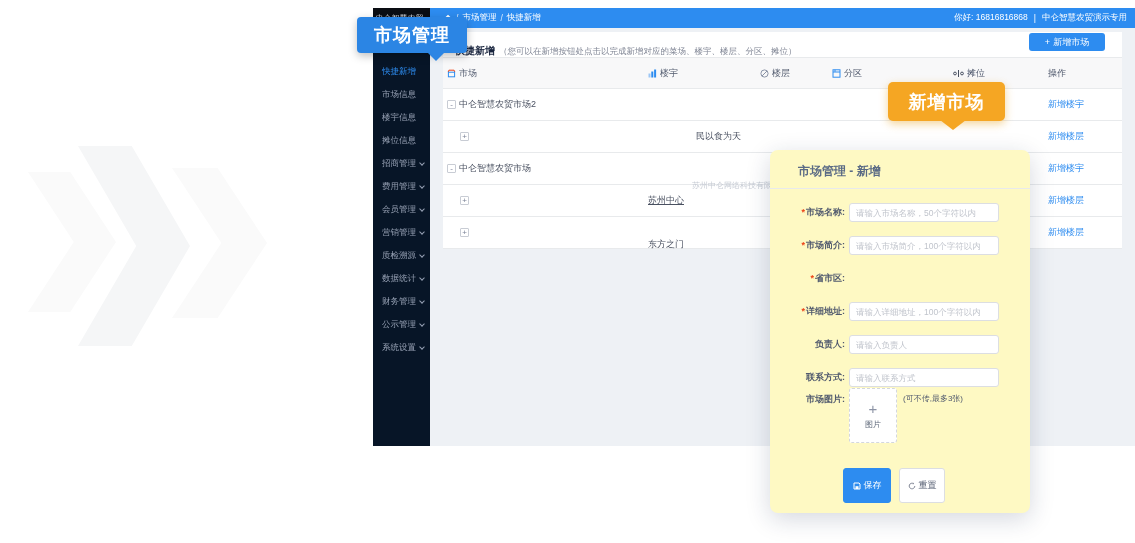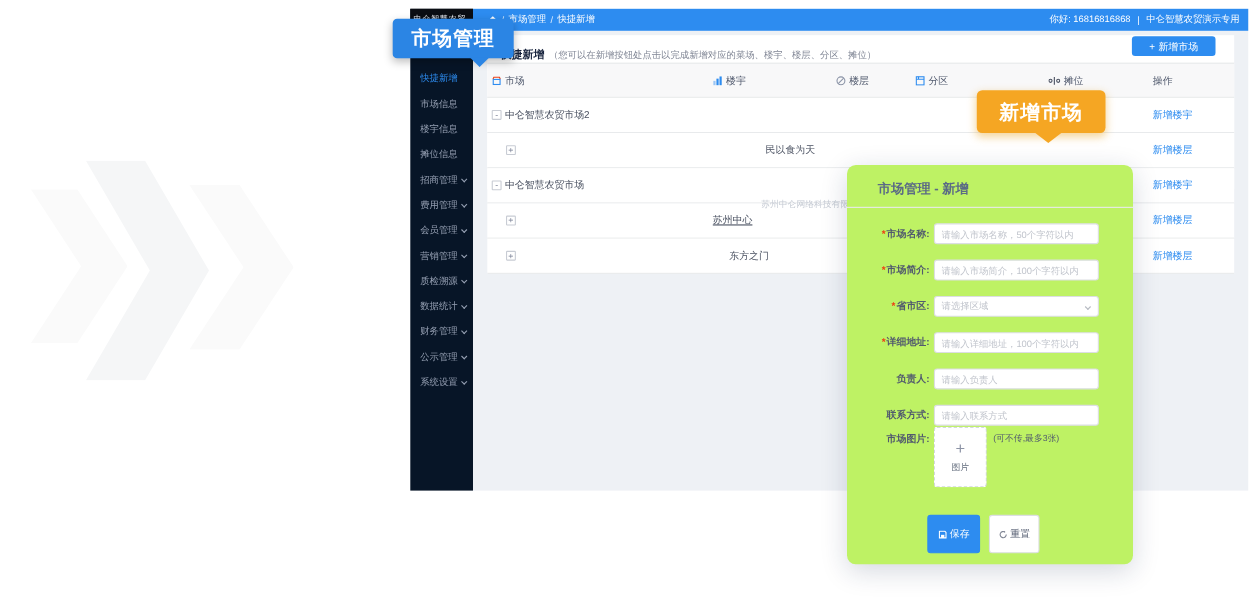--- a/index.html
+++ b/index.html
@@ -59,21 +59,21 @@
     box-shadow:0 3px 8px rgba(0,0,0,.25); }
   #callout-blue { left:357px; top:17px; width:110px; height:36px; background:#2b85e4; z-index:40; }
   #callout-blue-arrow { position:absolute; left:427px; top:52px; width:0; height:0; z-index:40;
     border-left:9px solid transparent; border-right:9px solid transparent; border-top:9px solid #2b85e4; }
   #callout-orange { left:888px; top:82px; width:117px; height:39px; background:#f5a623; z-index:20;
     border-radius:5px; box-shadow:0 3px 8px rgba(230,162,30,.45); }
   #callout-orange-arrow { position:absolute; left:940px; top:120px; width:0; height:0; z-index:20;
     border-left:13px solid transparent; border-right:13px solid transparent; border-top:10px solid #f5a623; }
 
   
-  #modal { left:770px; top:150px; width:260px; height:363px; background:#bef264; border-radius:8px;
+  #modal { left:770px; top:150px; width:260px; height:363px; background:#fef9c3; border-radius:8px;
     box-shadow:0 6px 24px rgba(20,40,80,.18); z-index:30; }
   #modal-title { position:absolute; left:28px; top:13px; font-size:12px; font-weight:bold; color:#5b6b85; }
   #modal-divider { position:absolute; left:0; top:38px; width:100%; height:1px; background:#e8eaec; }
   .frow { position:absolute; left:0; width:100%; height:19px; }
   .flabel { position:absolute; left:0; top:0; width:75px; height:19px; line-height:19px;
     text-align:right; font-size:9px; font-weight:600; color:#515a6e; white-space:nowrap; }
   .req { color:#ed4014; margin-right:1px; }
   .finput { position:absolute; left:79px; top:0; width:150px; height:19px; border:1px solid #dcdee2;
     border-radius:3px; padding:0 6px; font-size:8.5px; color:#515a6e; background:#fff; outline:none;
     font-family:"Liberation Sans","DejaVu Sans",sans-serif; }
@@ -222,21 +222,21 @@
           <div class="cell" style="left:17px;">
               <span class="expander">+</span>
             </div>
           <div class="cell" style="left:205px;text-decoration:underline;">苏州中心</div>
           <div class="cell op-link" style="left:605px;">新增楼层</div>
         </div>
         <div class="t-row">
           <div class="cell" style="left:17px;">
               <span class="expander">+</span>
             </div>
-          <div class="cell" style="left:220px;">东方之门</div>
+          <div class="cell" style="left:205px;margin-top:12px;">东方之门</div>
           <div class="cell op-link" style="left:605px;">新增楼层</div>
         </div>
       </div>
     </div>
     <div id="watermark">苏州中仑网络科技有限公司</div>
   </div>
 
   <div id="callout-blue" class="callout">市场管理</div>
   <div id="callout-blue-arrow"></div>
   <div id="callout-orange" class="callout">新增市场</div>
@@ -249,24 +249,20 @@
     <div class="frow" style="top:53px;">
       <div class="flabel"><span class="req">*</span><span>市场名称:</span></div>
       <input class="finput" placeholder="请输入市场名称，50个字符以内" style="">
     </div>
     <div class="frow" style="top:86px;">
       <div class="flabel"><span class="req">*</span><span>市场简介:</span></div>
       <input class="finput" placeholder="请输入市场简介，100个字符以内" style="">
     </div>
     <div class="frow" style="top:119px;padding-left:28px;">
       <div class="flabel"><span class="req">*</span><span>省市区:</span></div>
-      <div class="fselect">
-        <span>请选择区域</span>
-        <i class="chev-down"></i>
-      </div>
     </div>
     <div class="frow" style="top:152px;padding-left:47px;">
       <div class="flabel"><span class="req">*</span><span>详细地址:</span></div>
       <input class="finput" placeholder="请输入详细地址，100个字符以内" style="">
     </div>
     <div class="frow" style="top:185px;">
       <div class="flabel"><span>负责人:</span></div>
       <input class="finput" placeholder="请输入负责人" style="">
     </div>
     <div class="frow" style="top:218px;">

